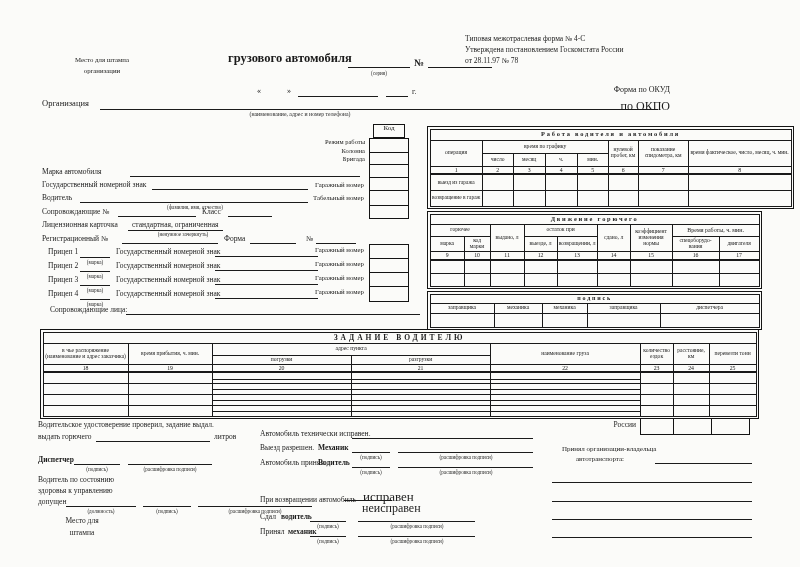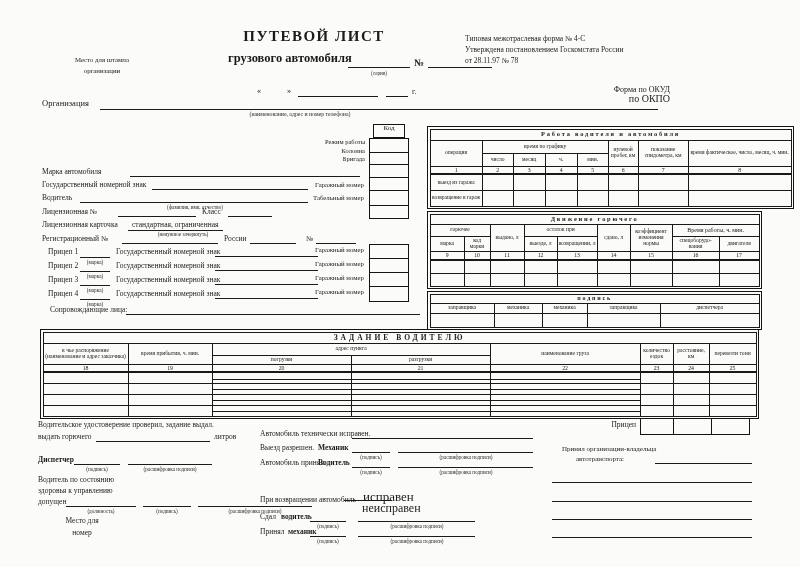--- a/index.html
+++ b/index.html
@@ -25,39 +25,38 @@
   .tbox{border:1.6px solid #141414;height:15px;background:#fbfbf9}
 </style>
 </head>
 <body>
 
 <div id="page">
 
   <div class="lbl ctr" style="left:48px;top:56px;width:108px;font-size:6.8px">Место для штампа</div>
   <div class="lbl ctr" style="left:48px;top:67px;width:108px;font-size:6.8px">организации</div>
 
-  <div class="lbl ctr b" style="left:222px;top:28px;width:184px;font-size:15px;letter-spacing:1.5px">ПУТЕВОЙ ЛИСТ</div>
   <div class="lbl b" style="left:228px;top:51px;font-size:12.5px">грузового автомобиля</div>
   <div class="ln" style="left:348px;top:67px;width:62px"></div>
   <div class="cap" style="left:348px;top:70px;width:62px">(серия)</div>
   <div class="lbl b" style="left:414px;top:57px;font-size:10px">№</div>
   <div class="ln" style="left:428px;top:67px;width:64px"></div>
 
   <div class="lbl" style="left:257px;top:87px;font-size:8px">«</div>
   <div class="lbl" style="left:287px;top:87px;font-size:8px">»</div>
   <div class="ln" style="left:298px;top:96px;width:80px"></div>
   <div class="ln" style="left:386px;top:96px;width:22px"></div>
   <div class="lbl" style="left:412px;top:88px;font-size:8px">г.</div>
 
   <div class="lbl" style="left:465px;top:35px">Типовая межотраслевая форма № 4-С</div>
   <div class="lbl" style="left:465px;top:46px">Утверждена постановлением Госкомстата России</div>
   <div class="lbl" style="left:465px;top:57px">от 28.11.97 № 78</div>
 
   <div class="lbl rt" style="left:575px;top:86px;width:95px;font-size:8px">Форма по ОКУД</div>
-  <div class="lbl rt" style="left:575px;top:93px;width:95px;font-size:10px">по ОКПО</div>
+  <div class="lbl rt" style="left:575px;top:100px;width:95px;font-size:12px">по ОКПО</div>
 
   <div class="lbl" style="left:42px;top:99px;font-size:8.5px">Организация</div>
   <div class="ln" style="left:100px;top:109px;width:558px"></div>
   <div class="cap" style="left:205px;top:111px;width:190px;font-size:5.8px">(наименование, адрес и номер телефона)</div>
 
   <div class="lbl ctr" style="left:373px;top:124px;width:30px;border:1.2px solid #141414;height:12px;font-size:7px;white-space:nowrap">Код</div>
   <div class="box" style="left:369px;top:138px;width:38px;height:79px">
     <div class="cc" style="height:12.5px"></div>
     <div class="cc" style="height:11.5px"></div>
     <div class="cc" style="height:11.5px"></div>
@@ -74,32 +73,32 @@
 
   <div class="lbl" style="left:42px;top:181px">Государственный номерной знак</div>
   <div class="ln" style="left:152px;top:189px;width:156px"></div>
   <div class="lbl rt" style="left:300px;top:181px;width:64px;font-size:6.8px">Гаражный номер</div>
 
   <div class="lbl" style="left:42px;top:194px">Водитель</div>
   <div class="ln" style="left:80px;top:202px;width:228px"></div>
   <div class="cap" style="left:120px;top:204px;width:150px">(фамилия, имя, отчество)</div>
   <div class="lbl rt" style="left:300px;top:194px;width:64px;font-size:6.8px">Табельный номер</div>
 
-  <div class="lbl" style="left:42px;top:208px">Лицензионная №</div>
+  <div class="lbl" style="left:42px;top:208px">Сопровождающие №</div>
   <div class="ln" style="left:118px;top:216px;width:78px"></div>
   <div class="lbl" style="left:202px;top:208px">Класс</div>
   <div class="ln" style="left:228px;top:216px;width:44px"></div>
 
   <div class="lbl" style="left:42px;top:221px">Лицензионная карточка</div>
   <div class="lbl uln" style="left:128px;top:221px;padding:0 4px 1px">стандартная, ограниченная</div>
   <div class="cap" style="left:128px;top:231px;width:110px">(ненужное зачеркнуть)</div>
 
   <div class="lbl" style="left:42px;top:235px">Регистрационный №</div>
   <div class="ln" style="left:122px;top:243px;width:96px"></div>
-  <div class="lbl" style="left:224px;top:235px">России</div>
+  <div class="lbl" style="left:224px;top:235px">Форма</div>
   <div class="ln" style="left:250px;top:243px;width:46px"></div>
   <div class="lbl" style="left:306px;top:235px">№</div>
   <div class="ln" style="left:316px;top:243px;width:40px"></div>
 
   <div class="lbl" style="left:48px;top:248px">Прицеп 1</div>
   <div class="ln" style="left:80px;top:257px;width:30px"></div>
   <div class="cap" style="left:76px;top:259px;width:38px">(марка)</div>
   <div class="lbl" style="left:116px;top:248px">Государственный номерной знак</div>
   <div class="ln" style="left:215px;top:256px;width:103px"></div>
   <div class="lbl rt" style="left:300px;top:246px;width:64px;font-size:6.8px">Гаражный номер</div>
@@ -399,21 +398,21 @@
               <div class="half"></div>
             </td>
             <td></td>
             <td></td>
             <td></td>
           </tr>
     </tbody>
       </table>
   </div>
 
-  <div class="lbl rt" style="left:592px;top:421px;width:44px">Прицеп</div>
+  <div class="lbl rt" style="left:592px;top:421px;width:44px">России</div>
   <div style="position:absolute;left:640px;top:418px;display:flex">
     <div class="tbox" style="width:33px"></div>
     <div class="tbox" style="width:37px;margin-left:-1.6px"></div>
     <div class="tbox" style="width:37px;margin-left:-1.6px"></div>
   </div>
 
   <div class="lbl" style="left:38px;top:421px">Водительское удостоверение проверил, задание выдал.</div>
   <div class="lbl" style="left:38px;top:433px">выдать горючего</div>
   <div class="ln" style="left:96px;top:441px;width:114px"></div>
   <div class="lbl" style="left:214px;top:433px">литров</div>
@@ -428,21 +427,21 @@
   <div class="lbl" style="left:38px;top:487px">здоровья к управлению</div>
   <div class="lbl" style="left:38px;top:498px">допущен</div>
   <div class="ln" style="left:66px;top:506px;width:70px"></div>
   <div class="cap" style="left:66px;top:508px;width:70px">(должность)</div>
   <div class="ln" style="left:143px;top:506px;width:48px"></div>
   <div class="cap" style="left:143px;top:508px;width:48px">(подпись)</div>
   <div class="ln" style="left:198px;top:506px;width:114px"></div>
   <div class="cap" style="left:198px;top:508px;width:114px">(расшифровка подписи)</div>
 
   <div class="lbl ctr" style="left:52px;top:517px;width:60px">Место для</div>
-  <div class="lbl ctr" style="left:52px;top:529px;width:60px">номер</div>
+  <div class="lbl ctr" style="left:52px;top:529px;width:60px">штампа</div>
 
   <div class="lbl" style="left:260px;top:430px">Автомобиль технически исправен.</div>
   <div class="ln" style="left:352px;top:438px;width:181px"></div>
 
   <div class="lbl" style="left:260px;top:444px">Выезд разрешен.</div>
   <div class="lbl b" style="left:318px;top:444px">Механик</div>
   <div class="ln" style="left:352px;top:452px;width:38px"></div>
   <div class="cap" style="left:346px;top:454px;width:50px">(подпись)</div>
   <div class="ln" style="left:398px;top:452px;width:135px"></div>
   <div class="cap" style="left:420px;top:454px;width:92px">(расшифровка подписи)</div>

